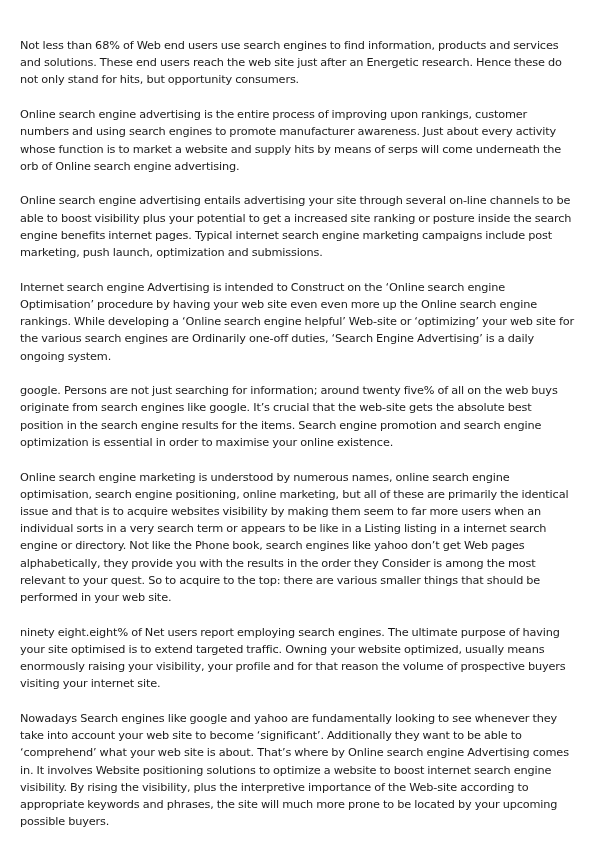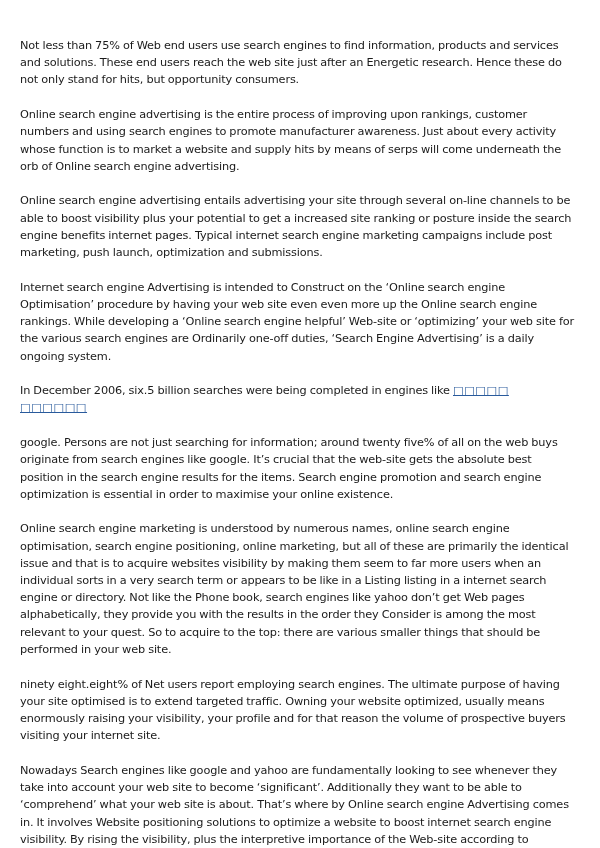--- a/index.html
+++ b/index.html
@@ -24,22 +24,21 @@
     a.link {
       color: #2a5b9c;
       text-decoration: underline;
       letter-spacing: 0.5px;
     }
   </style>
 </head>
 <body>
 
 <div class="page">
-  <p>Not less than 75% of Web end users use search engines to find information, products and services and solutions. These end users reach the web site just after an Energetic research. Hence these do not only stand for hits, but opportunity consumers.</p>
+  <p>Not less than 68% of Web end users use search engines to find information, products and services and solutions. These end users reach the web site just after an Energetic research. Hence these do not only stand for hits, but opportunity consumers.</p>
   <p>Online search engine advertising is the entire process of improving upon rankings, customer numbers and using search engines to promote manufacturer awareness. Just about every activity whose function is to market a website and supply hits by means of serps will come underneath the orb of Online search engine advertising.</p>
   <p>Online search engine advertising entails advertising your site through several on-line channels to be able to boost visibility plus your potential to get a increased site ranking or posture inside the search engine benefits internet pages. Typical internet search engine marketing campaigns include post marketing, push launch, optimization and submissions.</p>
   <p>Internet search engine Advertising is intended to Construct on the ‘Online search engine Optimisation’ procedure by having your web site even even more up the Online search engine rankings. While developing a ‘Online search engine helpful’ Web-site or ‘optimizing’ your web site for the various search engines are Ordinarily one-off duties, ‘Search Engine Advertising’ is a daily ongoing system.</p>
-  <p><span>In December 2006, six.5 billion searches were being completed in engines like </span><a class="link" href="#">□□□□□ □□□□□□</a></p>
   <p>google. Persons are not just searching for information; around twenty five% of all on the web buys originate from search engines like google. It’s crucial that the web-site gets the absolute best position in the search engine results for the items. Search engine promotion and search engine optimization is essential in order to maximise your online existence.</p>
   <p>Online search engine marketing is understood by numerous names, online search engine optimisation, search engine positioning, online marketing, but all of these are primarily the identical issue and that is to acquire websites visibility by making them seem to far more users when an individual sorts in a very search term or appears to be like in a Listing listing in a internet search engine or directory. Not like the Phone book, search engines like yahoo don’t get Web pages alphabetically, they provide you with the results in the order they Consider is among the most relevant to your quest. So to acquire to the top: there are various smaller things that should be performed in your web site.</p>
   <p>ninety eight.eight% of Net users report employing search engines. The ultimate purpose of having your site optimised is to extend targeted traffic. Owning your website optimized, usually means enormously raising your visibility, your profile and for that reason the volume of prospective buyers visiting your internet site.</p>
   <p>Nowadays Search engines like google and yahoo are fundamentally looking to see whenever they take into account your web site to become ‘significant’. Additionally they want to be able to ‘comprehend’ what your web site is about. That’s where by Online search engine Advertising comes in. It involves Website positioning solutions to optimize a website to boost internet search engine visibility. By rising the visibility, plus the interpretive importance of the Web-site according to appropriate keywords and phrases, the site will much more prone to be located by your upcoming possible buyers.</p>
 </div>
 
 </body></html>

